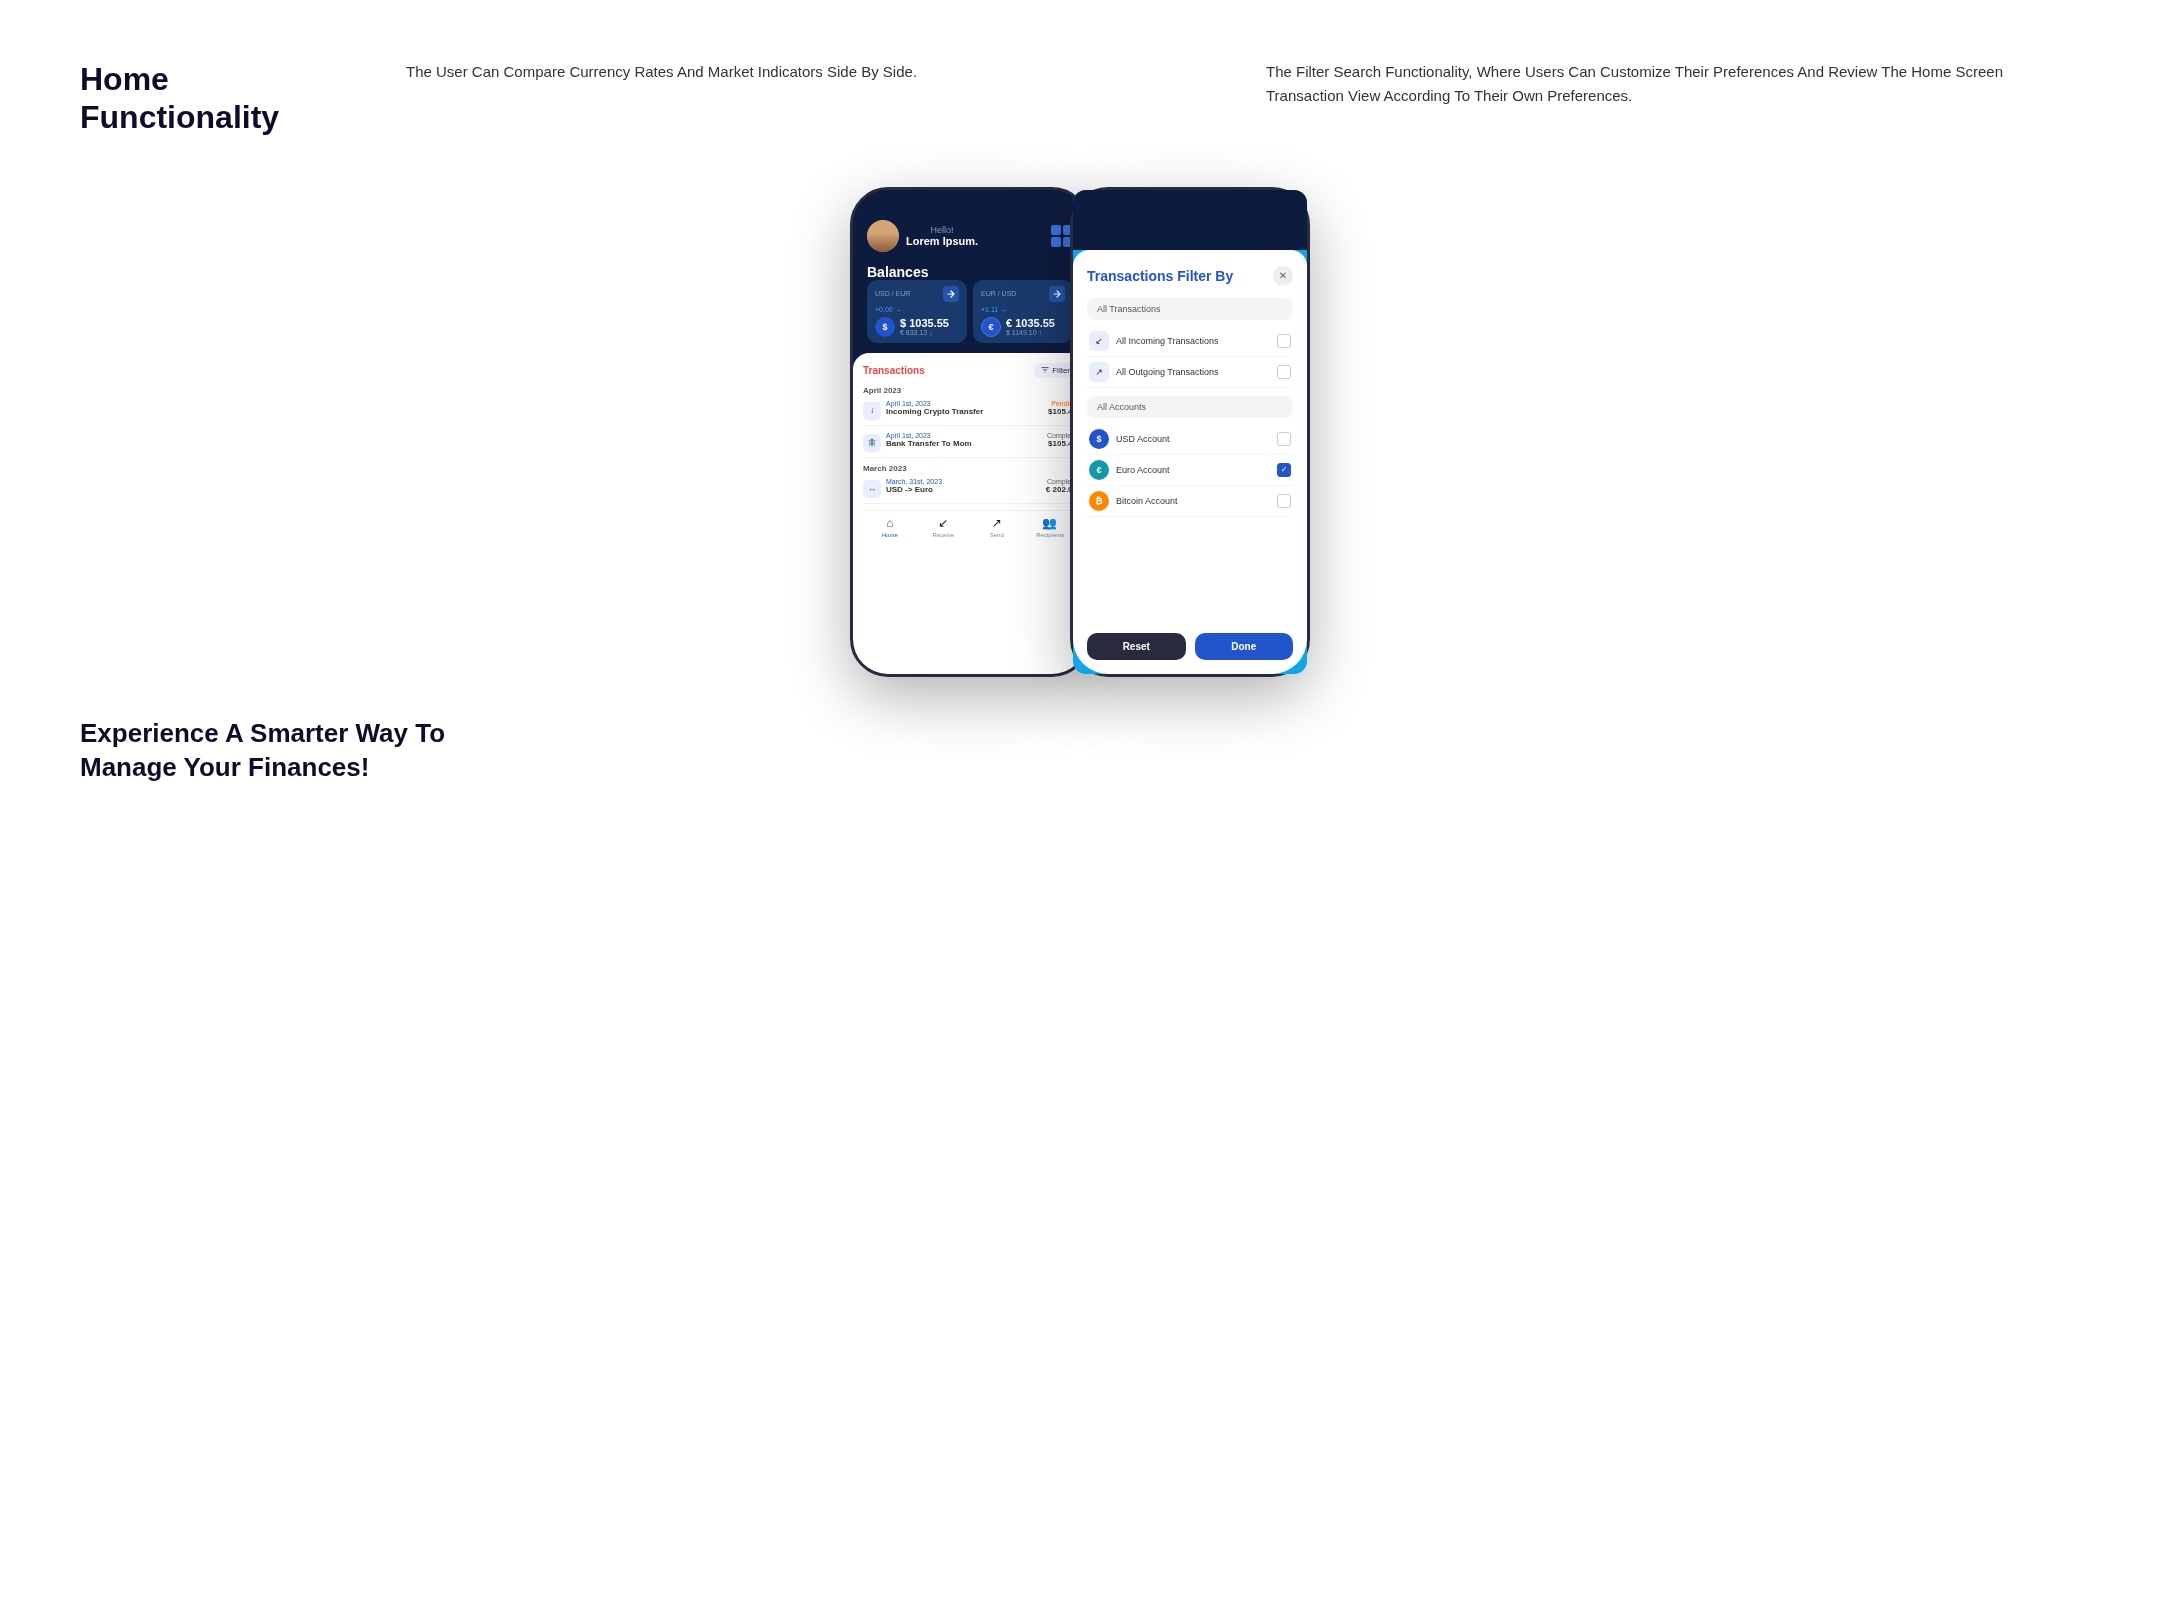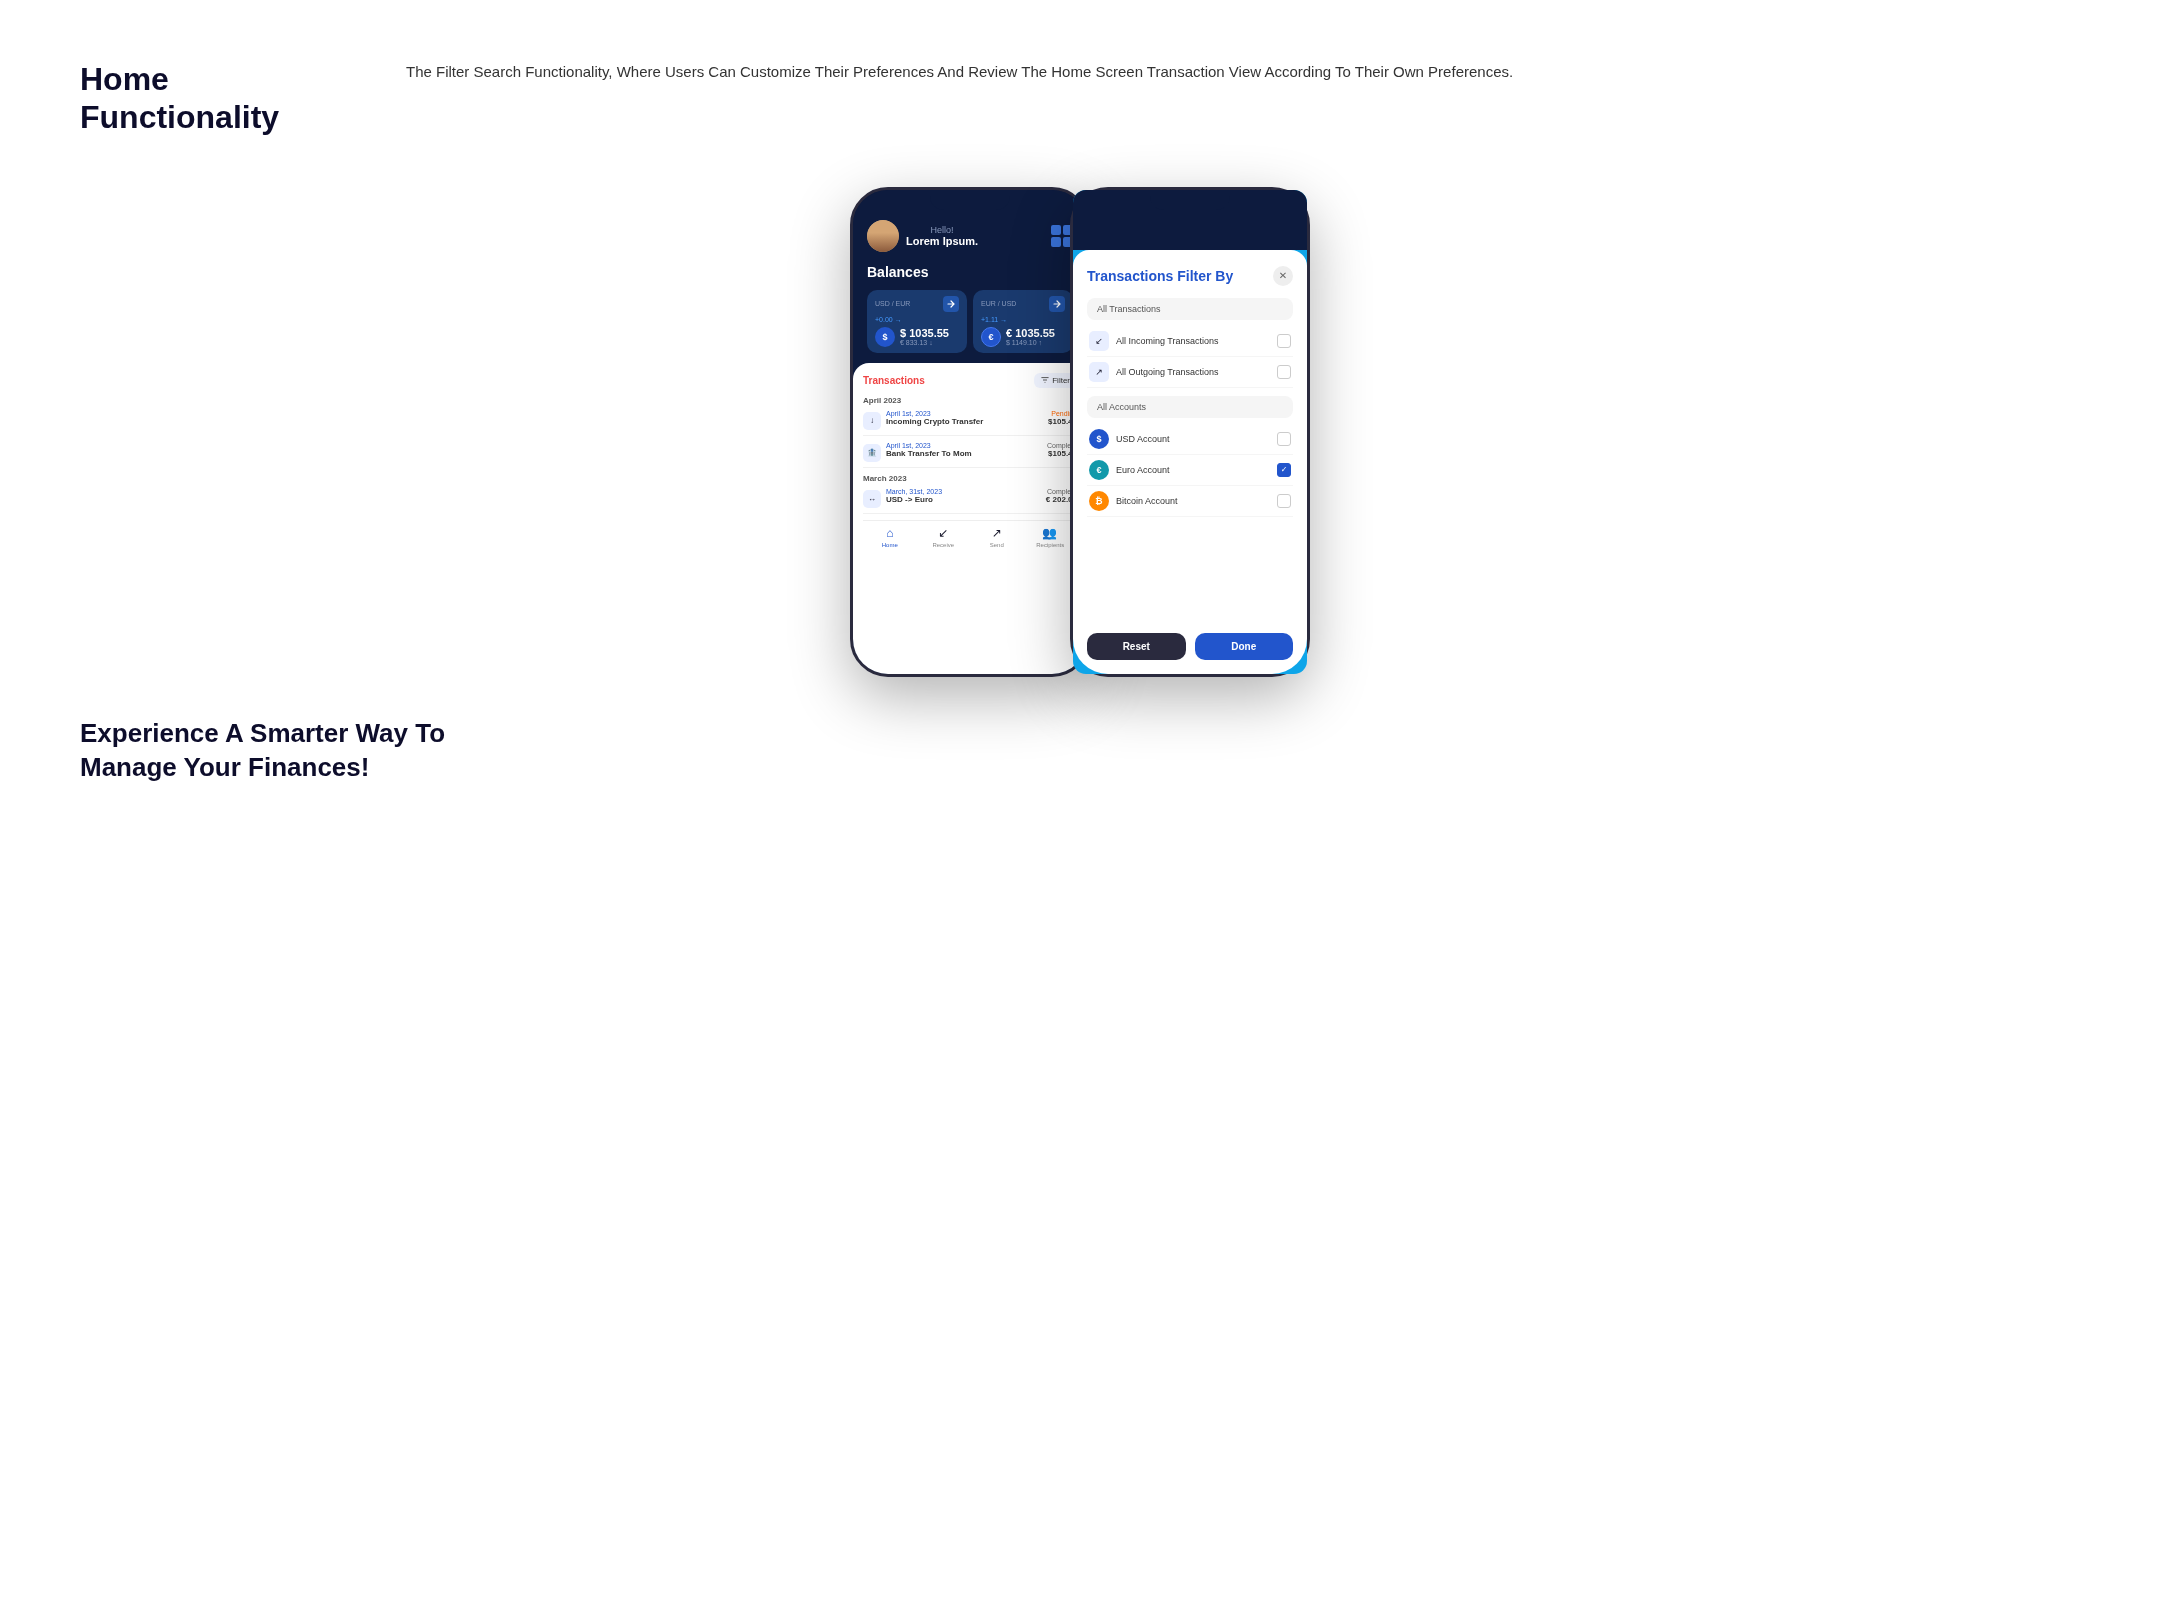--- a/index.html
+++ b/index.html
@@ -127,21 +127,21 @@
 
     .grid-icon span {
       background: #4488ff;
       border-radius: 2px;
     }
 
     .balances-label {
       color: #fff;
       font-size: 14px;
       font-weight: 700;
-      padding: 4px 14px 10px;
+      padding: 4px 14px 0;
     }
 
     .balance-cards {
       padding: 0 14px;
       display: flex;
       gap: 6px;
     }
 
     .balance-card {
       flex: 1;
@@ -511,20 +511,23 @@
     }
   </style>
 </head>
 <body>
 
 <div class="top-section">
   <div class="title-col">
     <h1 class="page-title">Home Functionality</h1>
   </div>
   <div class="desc-col">
+    <p>The User Can Compare Currency Rates And Market Indicators Side By Side.</p>
+  </div>
+  <div class="desc-col">
     <p>The Filter Search Functionality, Where Users Can Customize Their Preferences And Review The Home Screen Transaction View According To Their Own Preferences.</p>
   </div>
 </div>
 
 <div class="phones-wrapper">
 
   <div class="phone">
     <div class="phone-notch"></div>
     <div class="phone-content">
 

